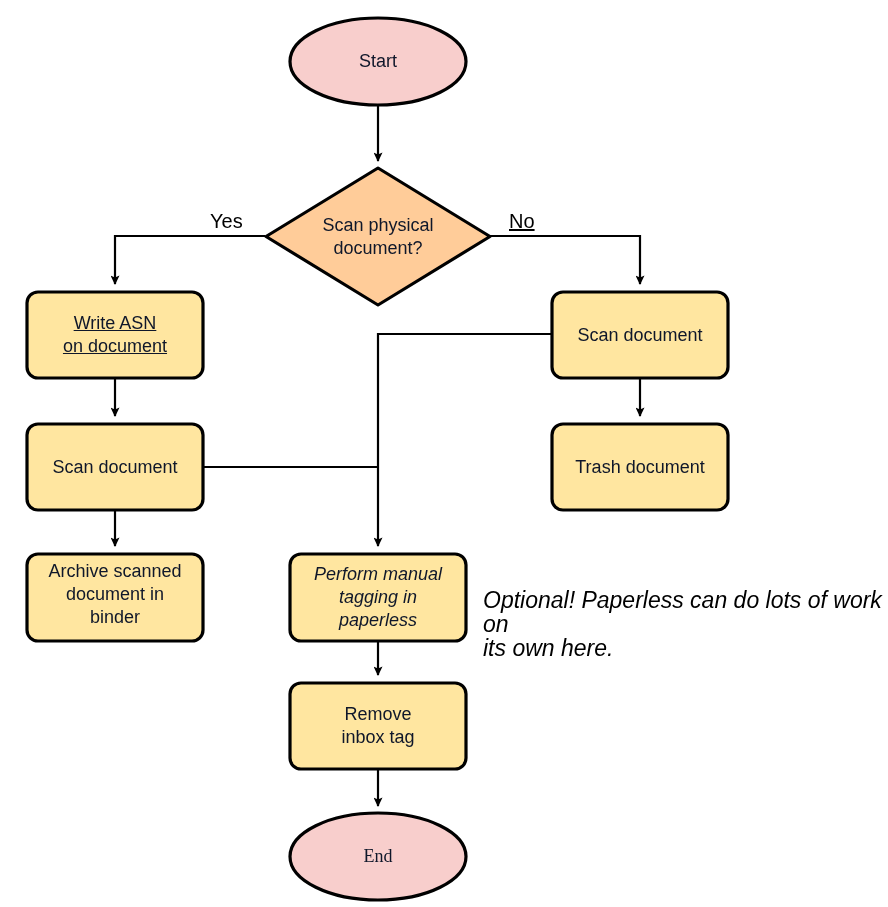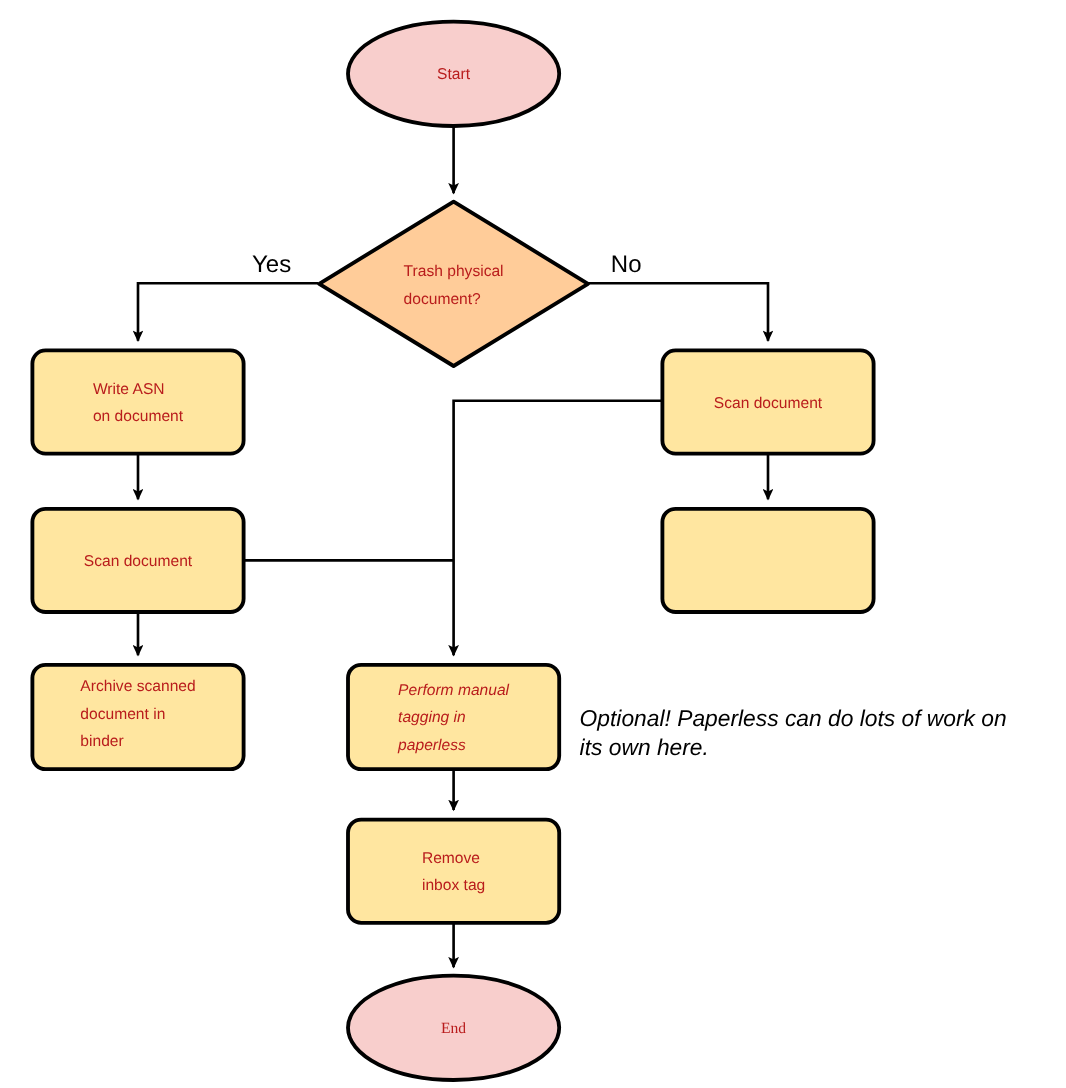--- a/index.html
+++ b/index.html
@@ -22,38 +22,38 @@
     left: 0;
     top: 0;
     width: 888px;
     height: 907px;
   }
   .node-label {
     position: absolute;
     display: flex;
     align-items: center;
     justify-content: center;
-    text-align: left;
-    color: #b91c1c;
-    font-size: 13px;
+    text-align: center;
+    color: #0f172a;
+    font-size: 18px;
     line-height: 23px;
     white-space: pre-line;
     pointer-events: none;
   }
   .edge-label {
     position: absolute;
     color: #000000;
     font-size: 20px;
     line-height: 21px;
     white-space: nowrap;
   }
   .annotation {
     position: absolute;
     color: #000000;
-    font-size: 19px;
+    font-size: 23px;
     line-height: 24px;
     font-style: italic;
     white-space: pre-line;
   }
 </style>
 </head>
 <body>
 
 <div id="flowchart-canvas">
 
@@ -106,44 +106,45 @@
       <rect x="290" y="554" width="176" height="87" rx="11" ry="11" fill="#ffe6a0"></rect>
 
       <rect x="290" y="683" width="176" height="86" rx="11" ry="11" fill="#ffe6a0"></rect>
 
       <ellipse cx="378" cy="856.5" rx="88" ry="43.5" fill="#f8cecc"></ellipse>
     </g>
   </svg>
 
   <div class="node-label" style="left:290px; top:18px; width:176px; height:87px;">Start</div>
 
-  <div class="node-label" style="left:290px; top:193px; width:176px; height:87px;">Trash physical
+  <div class="node-label" style="left:290px; top:193px; width:176px; height:87px;">Scan physical
 document?</div>
 
-  <div class="node-label" style="left:27px; top:292px; width:176px; height:86px;">Write ASN
+  <div class="node-label" style="left:27px; top:292px; width:176px; height:86px;text-decoration:underline;">Write ASN
 on document</div>
 
   <div class="node-label" style="left:27px; top:424px; width:176px; height:86px;">Scan document</div>
 
   <div class="node-label" style="left:27px; top:554px; width:176px; height:80px;">Archive scanned
 document in
 binder</div>
 
   <div class="node-label" style="left:552px; top:292px; width:176px; height:86px;">Scan document</div>
 
+  <div class="node-label" style="left:552px; top:424px; width:176px; height:86px;">Trash document</div>
 
   <div class="node-label" style="left:290px; top:554px; width:176px; height:87px;font-style:italic;">Perform manual
 tagging in
 paperless</div>
 
   <div class="node-label" style="left:290px; top:683px; width:176px; height:86px;border-radius:27px;">Remove
 inbox tag</div>
 
   <div class="node-label" style="left:290px; top:813px; width:176px; height:87px;font-family:Liberation Serif, serif;">End</div>
 
   <div class="edge-label" style="left:210px; top:211px;">Yes</div>
 
-  <div class="edge-label" style="left:509px; top:211px;">No</div>
+  <div class="edge-label" style="left:509px; top:211px;text-decoration:underline;">No</div>
 
   <div class="annotation" style="left:483px; top:588px; width:400px;">Optional! Paperless can do lots of work on
 its own here.</div>
 
 </div>
 
 </body></html>

